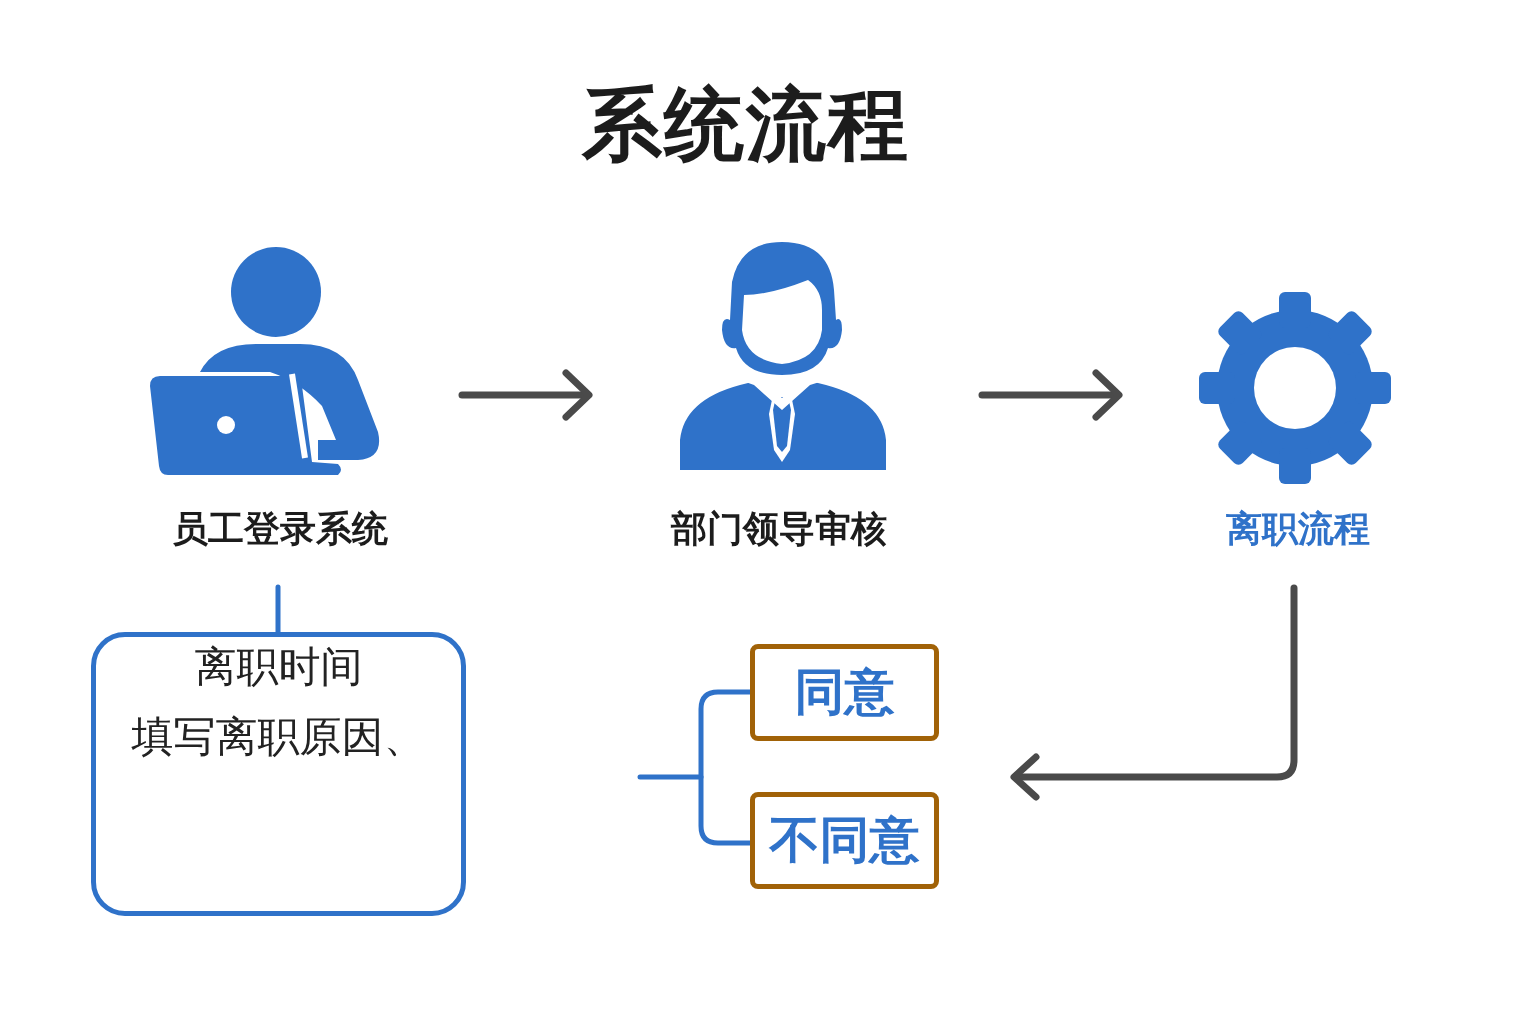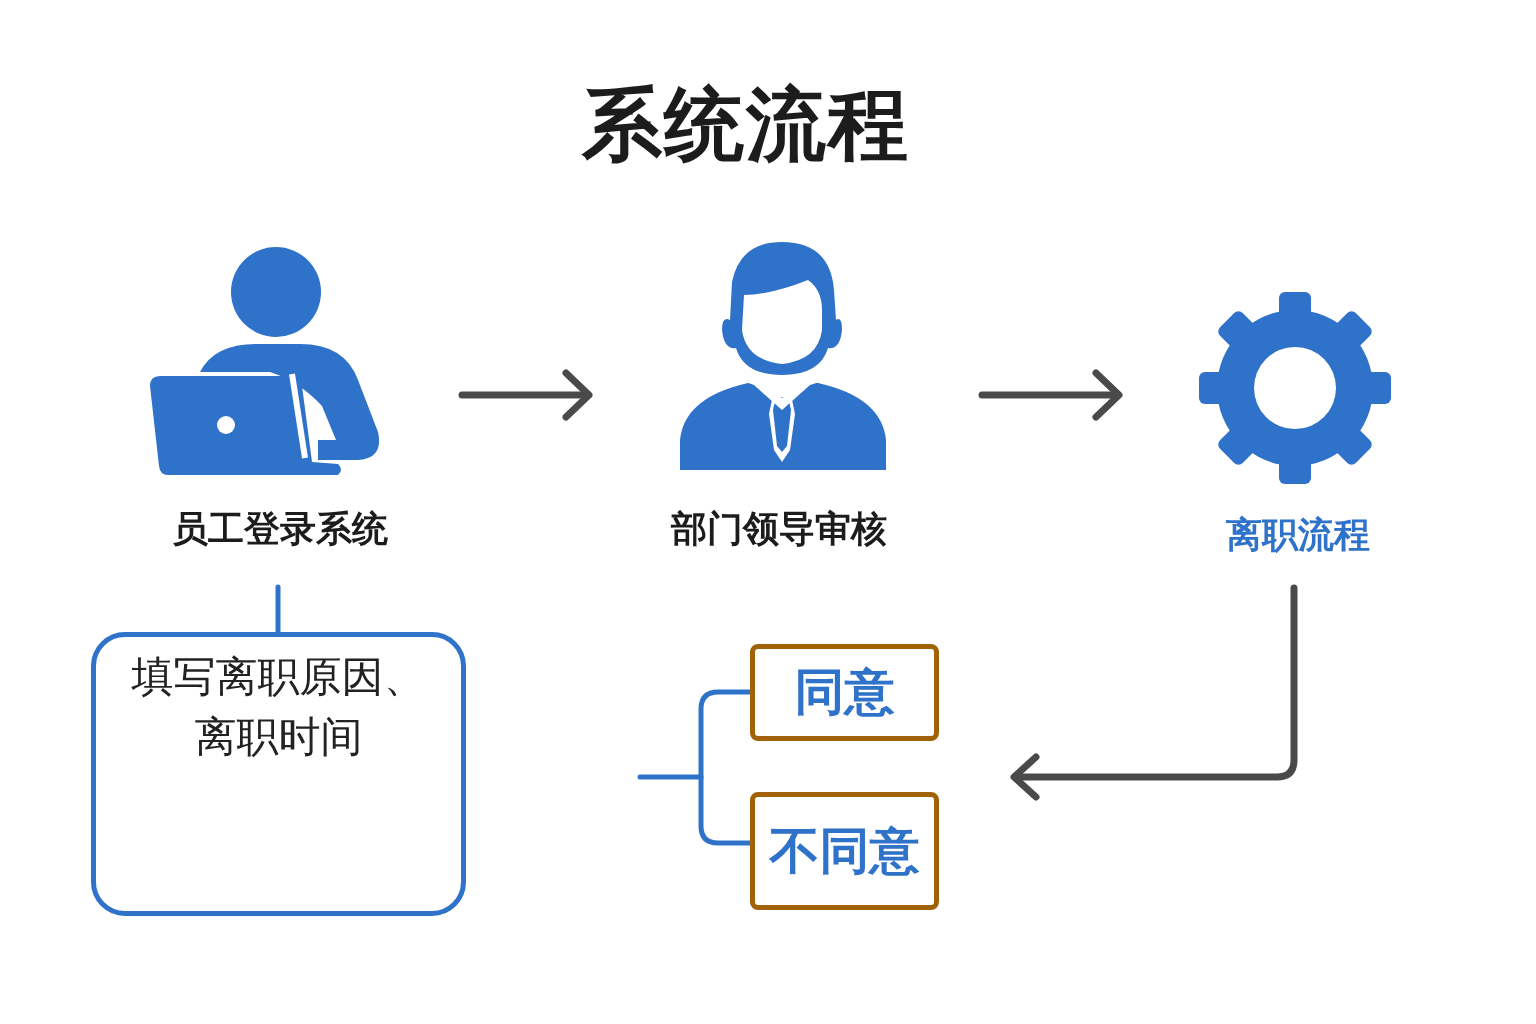--- a/index.html
+++ b/index.html
@@ -1,21 +1,21 @@
 <!DOCTYPE html>
 <html><head>
   <meta charset="utf-8">
   <style>
     html, body { margin: 0; padding: 0; background: #ffffff; }
     body { width: 1536px; height: 1024px; position: relative; overflow: hidden;
            font-family: "DejaVu Sans", "Liberation Sans", sans-serif; }
     .abs { position: absolute; }
     .title { left: 0; width: 1492px; top: 72px; text-align: center; font-size: 80px; font-weight: bold; color: #1c1c1c; letter-spacing: 2px; }
     .label { font-size: 36px; font-weight: bold; color: #1c1c1c; text-align: center; white-space: nowrap; }
-    .label.blue { color: #2f72c9; margin-top: 6px; }
+    .label.blue { color: #2f72c9; }
     svg { position: absolute; left: 0; top: 0; }
     .box { position: absolute; border: 5px solid #2f72c9; border-radius: 34px; background: #fff; box-sizing: border-box; }
     .box-title { text-align: center; font-size: 54px; font-weight: bold; color: #2f72c9; }
     .box-desc { text-align: center; font-size: 42px; color: #222; line-height: 60px; }
     .choice { position: absolute; border: 5px solid #a16207; border-radius: 8px; background: #fff; box-sizing: border-box;
               display: flex; align-items: center; justify-content: center; font-size: 50px; font-weight: bold; color: #2f72c9; }
   </style>
 </head>
 <body>
 
@@ -74,18 +74,18 @@
     <path d="M640 777 L701 777"></path>
     <path d="M752 692 L718 692 Q701 692 701 709 L701 826 Q701 843 718 843 L752 843"></path>
   </g>
 </svg>
 
 <div class="abs label" style="left:110px; width:340px; top:505px;">员工登录系统</div>
 <div class="abs label" style="left:609px; width:340px; top:505px;">部门领导审核</div>
 <div class="abs label blue" style="left:1148px; width:300px; top:505px;">离职流程</div>
 
 <div class="box" style="left:91px; top:632px; width:375px; height:284px;">
+  <div class="box-desc">离职时间</div>
   <div class="box-desc" style="margin-top:10px;">填写离职原因、</div>
-  <div class="box-desc">离职时间</div>
 </div>
 
 <div class="choice" style="left:750px; top:644px; width:189px; height:97px;">同意</div>
-<div class="choice" style="left:750px; top:792px; width:189px; height:118px;">不同意</div>
+<div class="choice" style="left:750px; top:792px; width:189px; height:97px;">不同意</div>
 
 </body></html>

